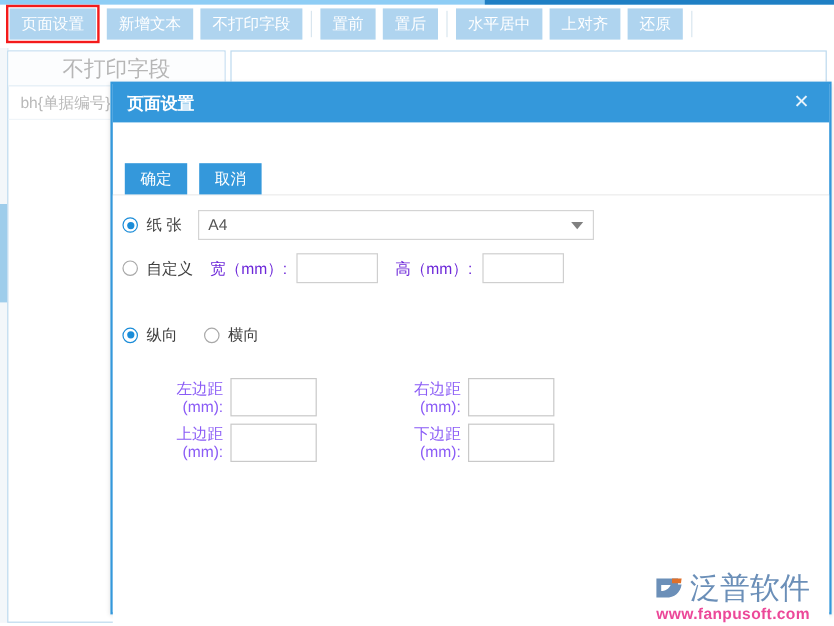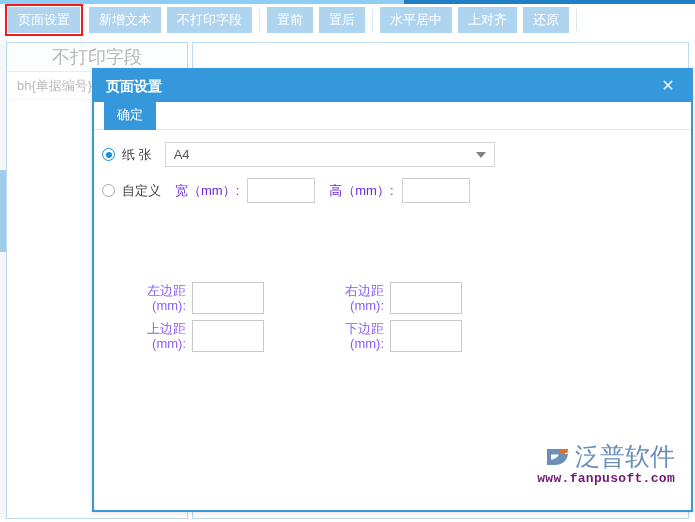--- a/index.html
+++ b/index.html
@@ -153,27 +153,26 @@
     right: 10px; top: 0;
     width: 26px; height: 32px;
     line-height: 32px;
     text-align: center;
     font-size: 16px;
     font-weight: normal;
     color: #e8f3fb;
     cursor: pointer;
   }
   .dlg-toolbar {
-    height: 28px;
+    height: 61px;
     border-bottom: 1px solid #e6e6e6;
     display: flex;
-    align-items: flex-start;
+    align-items: flex-end;
     padding-left: 10px;
     box-sizing: border-box;
-    flex-direction: column;
   }
   .dlg-btn {
     height: 26px;
     min-width: 52px;
     background: #3498db;
     color: #ffffff;
     font-size: 13px;
     line-height: 26px;
     text-align: center;
     padding: 0 10px;
@@ -336,22 +335,22 @@
     margin-right: 4px;
   }
   .brand-name {
     font-size: 25px;
     color: #6b8fb8;
     letter-spacing: 0px;
     font-family: "DejaVu Sans", sans-serif;
   }
   .brand-url {
     font-size: 13px;
-    color: #701a75;
-    font-family: Liberation Mono, monospace;
+    color: #ec4899;
+    font-family: Liberation Sans, sans-serif;
     font-weight: bold;
     margin-top: -2px;
     letter-spacing: 0.3px;
   }
 </style>
 </head>
 <body>
 
 <div class="app-root">
 
@@ -408,20 +407,26 @@
 
       <div class="row-custom">
         <span class="radio"></span>
         <span class="rlabel">自定义</span>
         <span class="fld-label">宽（mm）:</span>
         <input class="txt-input" type="text" value="" style="">
         <span class="fld-label">高（mm）:</span>
         <input class="txt-input" type="text" value="" style="">
       </div>
 
+      <div class="row-orient">
+        <span class="radio on"></span>
+        <span class="rlabel">纵向</span>
+        <span class="radio" style="margin-left:22px;"></span>
+        <span class="rlabel">横向</span>
+      </div>
 
       <div class="margins">
         <div class="mrow">
           <div class="mcell">
             <div class="mlabel">
               <span>左边距</span>
               <span class="mu">(mm):</span>
             </div>
             <input class="minput" type="text" value="" style="">
           </div>

